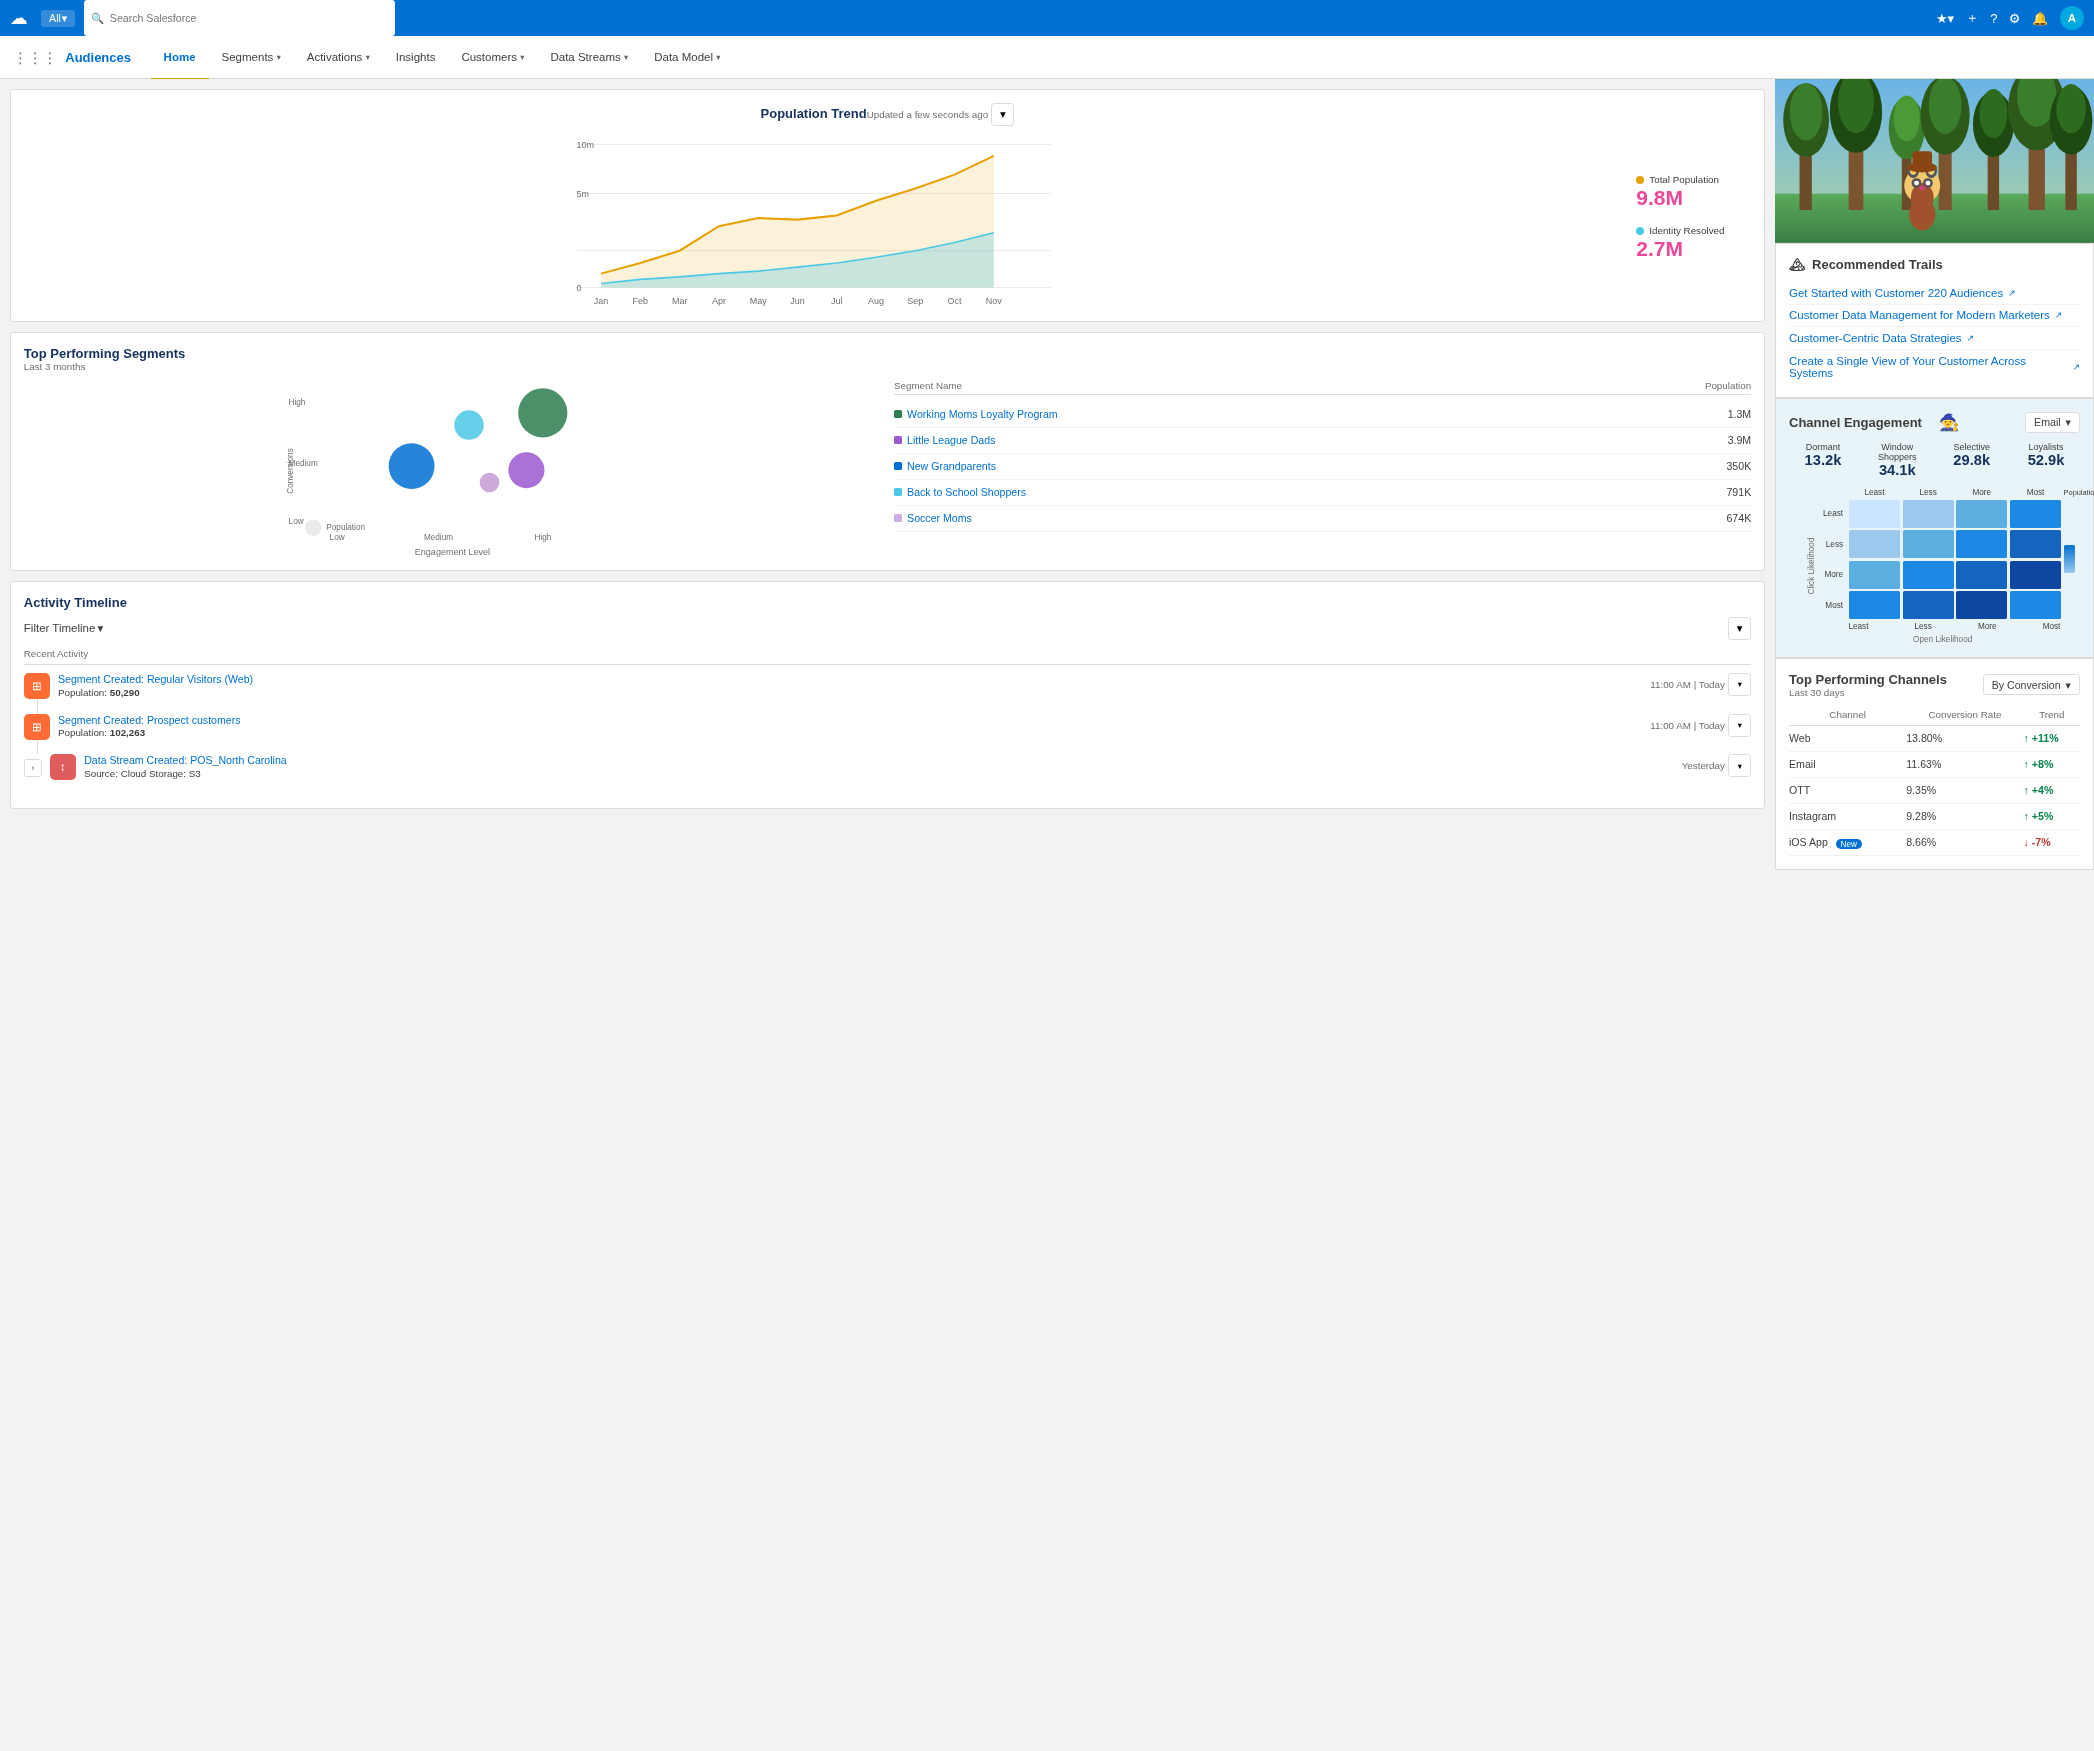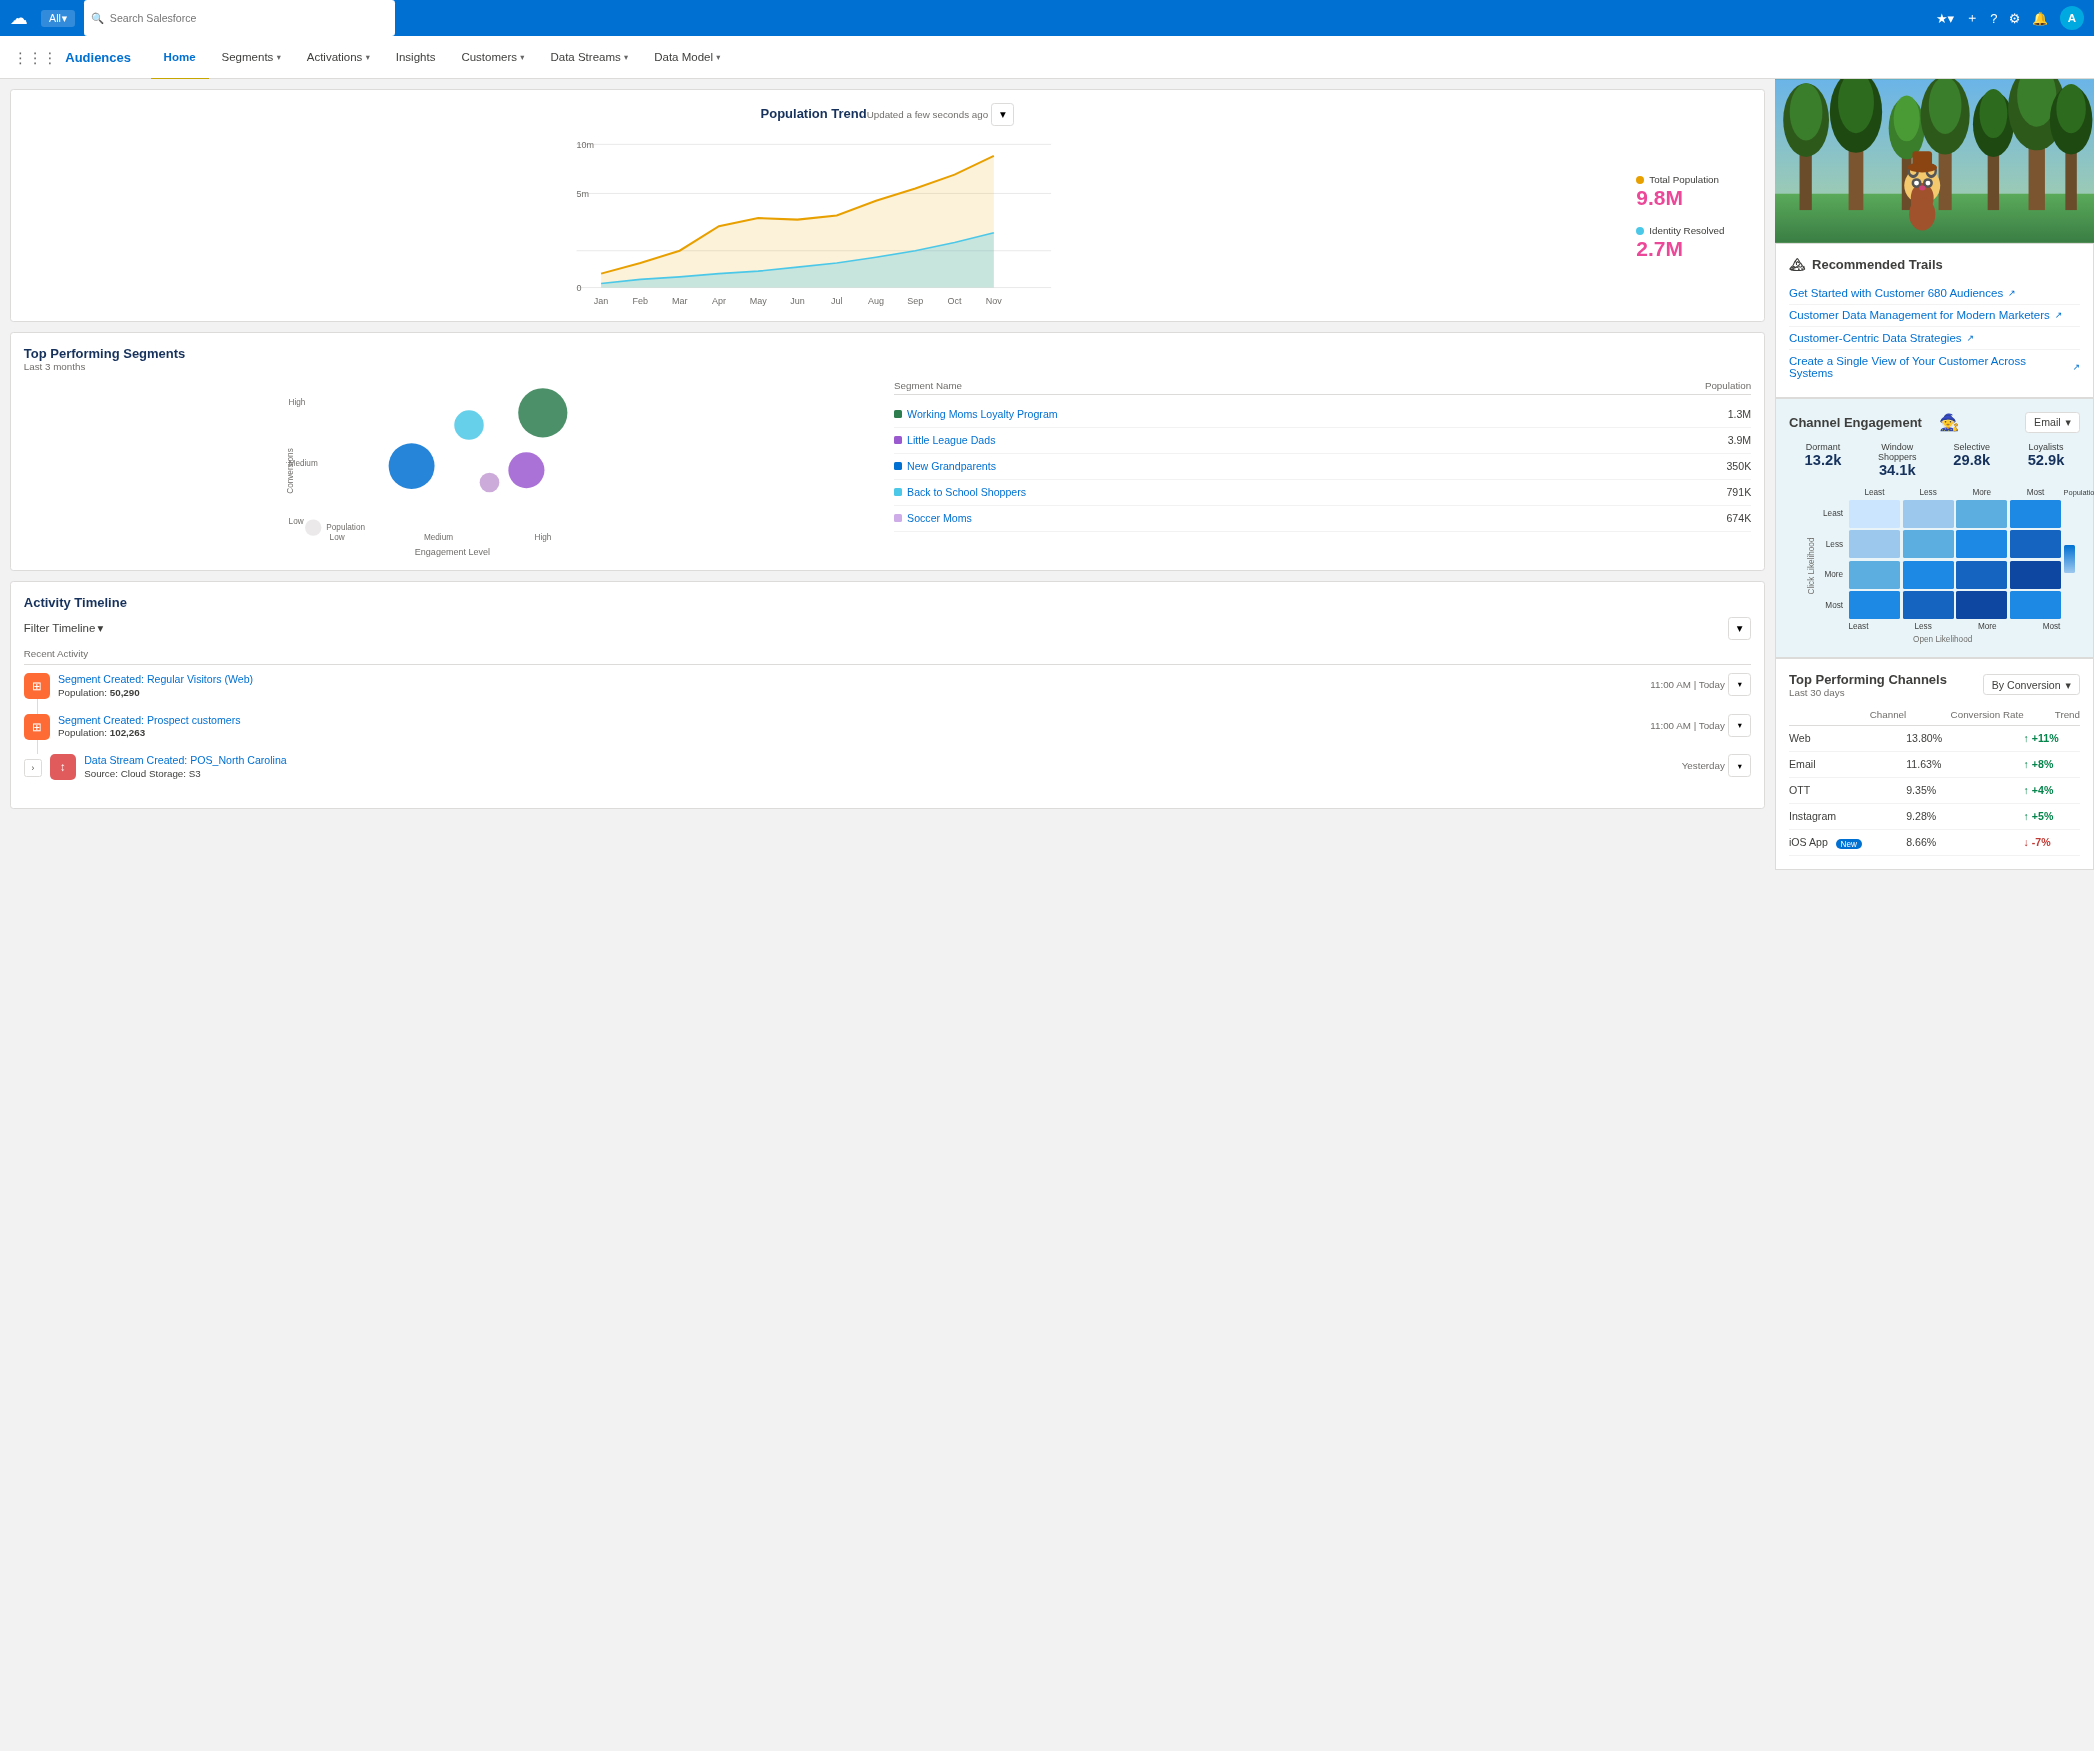--- a/index.html
+++ b/index.html
@@ -348,21 +348,21 @@
       display: flex;
       align-items: center;
       justify-content: space-between;
       margin-bottom: 3.3px;
     }
     .channels-title { font-size: 13px; font-weight: 700; }
     .channels-table { width: 100%; border-collapse: collapse; margin-top: 6.5px; }
     .channels-table th {
       font-size: 9.8px;
       color: #706e6b;
-      text-align: right;
+      text-align: center;
       padding: 4.9px 0;
       border-bottom: 0.8px solid #dddbda;
       font-weight: 400;
     }
     .channels-table td {
       font-size: 10.6px;
       padding: 6.5px 0;
       border-bottom: 0.8px solid #f3f2f2;
     }
     .trend-up { color: #04844b; font-weight: 600; }
@@ -714,21 +714,21 @@
         <rect x="168" y="88" width="24" height="22" rx="4" fill="#8b4513"></rect>
       </svg>
     </div>
 
     <div class="trails-section">
       <div class="trails-title">
         <span>🏔</span>
         <span>Recommended Trails</span>
       </div>
       <div class="trail-link">
-        <span>Get Started with Customer 680 Audiences</span>
+        <span>Get Started with Customer 220 Audiences</span>
         <span class="external-icon">↗</span>
       </div>
       <div class="trail-link">
         <span>Customer Data Management for Modern Marketers</span>
         <span class="external-icon">↗</span>
       </div>
       <div class="trail-link">
         <span>Customer-Centric Data Strategies</span>
         <span class="external-icon">↗</span>
       </div>

